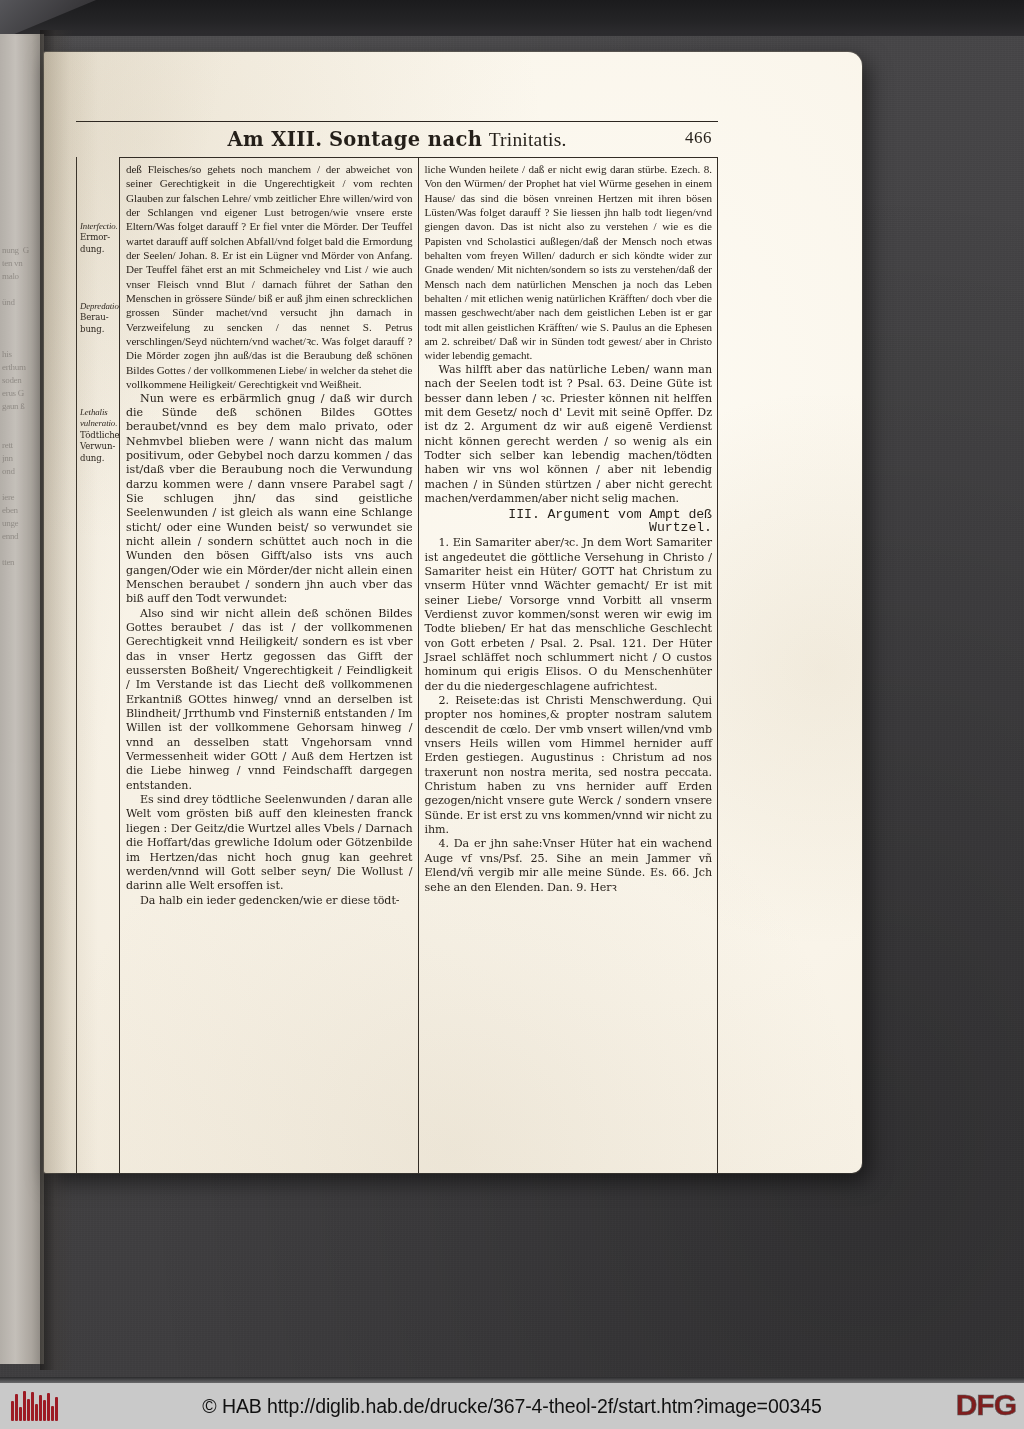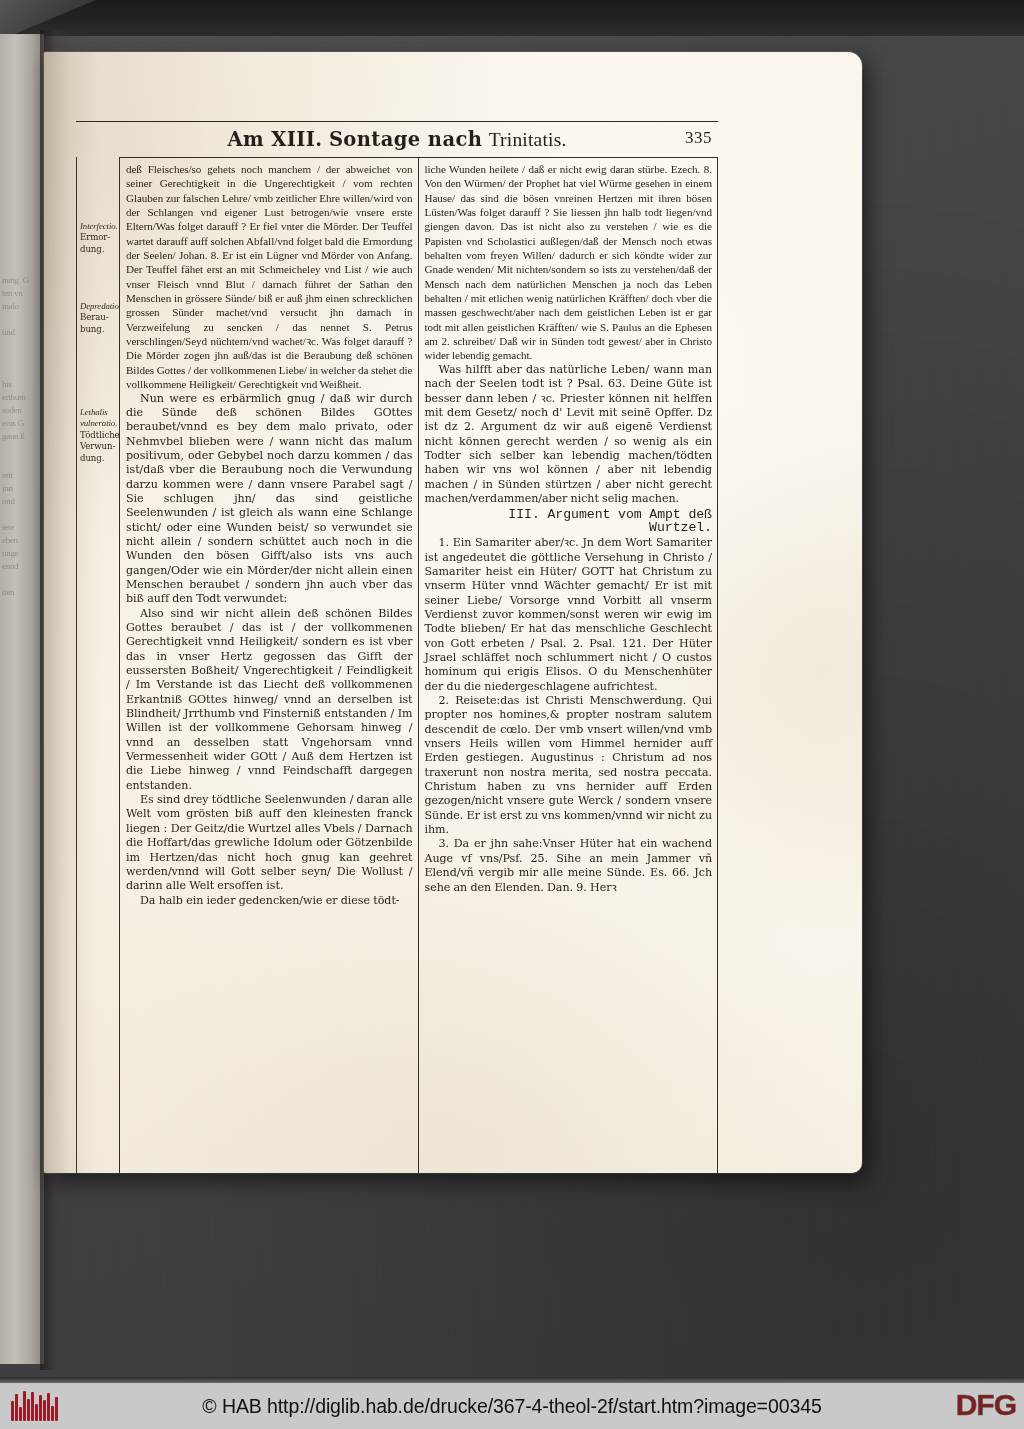--- a/index.html
+++ b/index.html
@@ -69,21 +69,20 @@
     left: 2px; top: 210px;
     width: 38px; height: 520px;
     opacity: .40;
     font-family: "Liberation Serif", serif;
     font-size: 9px;
     line-height: 13px;
     color: #4b4640;
     filter: blur(0.6px);
     overflow: hidden;
     letter-spacing: -0.3px;
-    margin-top: 30px;
   }
   .gutter-shadow {
     position: absolute;
     left: 40px; top: 30px;
     width: 34px; height: 1340px;
     background: linear-gradient(90deg, rgba(20,18,16,.62) 0%, rgba(60,55,50,.30) 45%, rgba(255,255,255,0) 100%);
   }
 
   
   .leaf {
@@ -314,21 +313,21 @@
     <div class="typearea">
 
       <div class="rule-top"></div>
 
       <div class="runhead">
         <div class="runhead-title">
           <span class="frak">Am XIII.</span>
           <span class="frak">Sontage nach</span>
           <span class="rom">Trinitatis.</span>
         </div>
-        <div class="pageno">335</div>
+        <div class="pageno">466</div>
       </div>
 
       <div class="marginalia">
         <div class="mnote" style="top:64px">
           <span class="it">Interfectio.</span>
           <span class="de">Ermor-</span>
           <span class="de">dung.</span>
         </div>
         <div class="mnote" style="top:144px">
           <span class="it">Depredatio</span>
@@ -359,21 +358,21 @@
         <div class="col col-right">
           <div class="bodytext">
             <p class="flush">liche Wunden heilete / daß er nicht ewig daran stürbe. Ezech. 8. Von den Würmen/ der Prophet hat viel Würme gesehen in einem Hause/ das sind die bösen vnreinen Hertzen mit ihren bösen Lüsten/Was folget darauff ? Sie liessen jhn halb todt liegen/vnd giengen davon. Das ist nicht also zu verstehen / wie es die Papisten vnd Scholastici außlegen/daß der Mensch noch etwas behalten vom freyen Willen/ dadurch er sich köndte wider zur Gnade wenden/ Mit nichten/sondern so ists zu verstehen/daß der Mensch nach dem natürlichen Menschen ja noch das Leben behalten / mit etlichen wenig natürlichen Kräfften/ doch vber die massen geschwecht/aber nach dem geistlichen Leben ist er gar todt mit allen geistlichen Kräfften/ wie S. Paulus an die Ephesen am 2. schreibet/ Daß wir in Sünden todt gewest/ aber in Christo wider lebendig gemacht.</p>
             <p>Was hilfft aber das natürliche Leben/ wann man nach der Seelen todt ist ? Psal. 63. Deine Güte ist besser dann leben / ꝛc. Priester können nit helffen mit dem Gesetz/ noch d' Levit mit seinē Opffer. Dz ist dz 2. Argument dz wir auß eigenē Verdienst nicht können gerecht werden / so wenig als ein Todter sich selber kan lebendig machen/tödten haben wir vns wol können / aber nit lebendig machen / in Sünden stürtzen / aber nicht gerecht machen/verdammen/aber nicht selig machen.</p>
 
             <p class="sec-head">III. Argument vom Ampt deß</p>
             <p class="sec-head" style="margin-top:-4px">Wurtzel.</p>
 
             <p>1. Ein Samariter aber/ꝛc. Jn dem Wort Samariter ist angedeutet die göttliche Versehung in Christo / Samariter heist ein Hüter/ GOTT hat Christum zu vnserm Hüter vnnd Wächter gemacht/ Er ist mit seiner Liebe/ Vorsorge vnnd Vorbitt all vnserm Verdienst zuvor kommen/sonst weren wir ewig im Todte blieben/ Er hat das menschliche Geschlecht von Gott erbeten / Psal. 2. Psal. 121. Der Hüter Jsrael schläffet noch schlummert nicht / O custos hominum qui erigis Elisos. O du Menschenhüter der du die niedergeschlagene aufrichtest.</p>
             <p>2. Reisete:das ist Christi Menschwerdung. Qui propter nos homines,&amp; propter nostram salutem descendit de cœlo. Der vmb vnsert willen/vnd vmb vnsers Heils willen vom Himmel hernider auff Erden gestiegen. Augustinus : Christum ad nos traxerunt non nostra merita, sed nostra peccata. Christum haben zu vns hernider auff Erden gezogen/nicht vnsere gute Werck / sondern vnsere Sünde. Er ist erst zu vns kommen/vnnd wir nicht zu ihm.</p>
-            <p>3. Da er jhn sahe:Vnser Hüter hat ein wachend Auge vf vns/Psf. 25. Sihe an mein Jammer vñ Elend/vñ vergib mir alle meine Sünde. Es. 66. Jch sehe an den Elenden. Dan. 9. Herꝛ</p>
+            <p>4. Da er jhn sahe:Vnser Hüter hat ein wachend Auge vf vns/Psf. 25. Sihe an mein Jammer vñ Elend/vñ vergib mir alle meine Sünde. Es. 66. Jch sehe an den Elenden. Dan. 9. Herꝛ</p>
           </div>
         </div>
 
       </div>
 
       <div class="rule-bottom"></div>
       <div class="catchword">thue</div>
 
     </div>
   </div>

